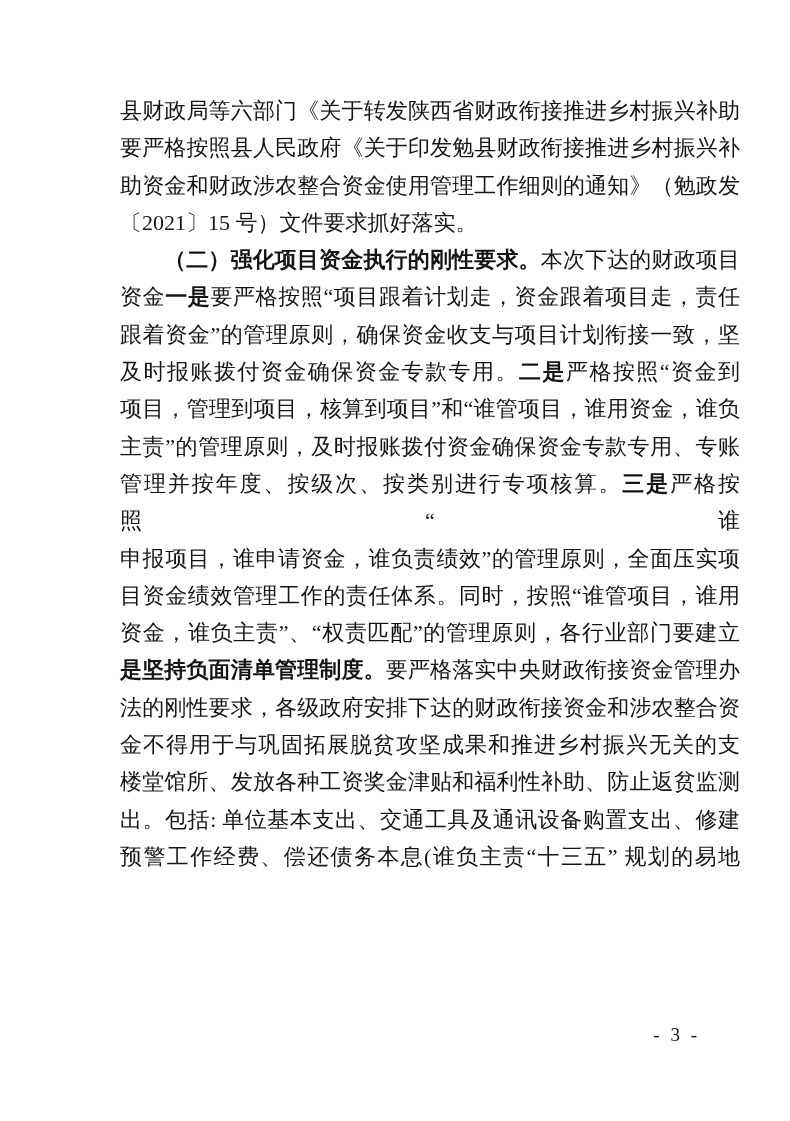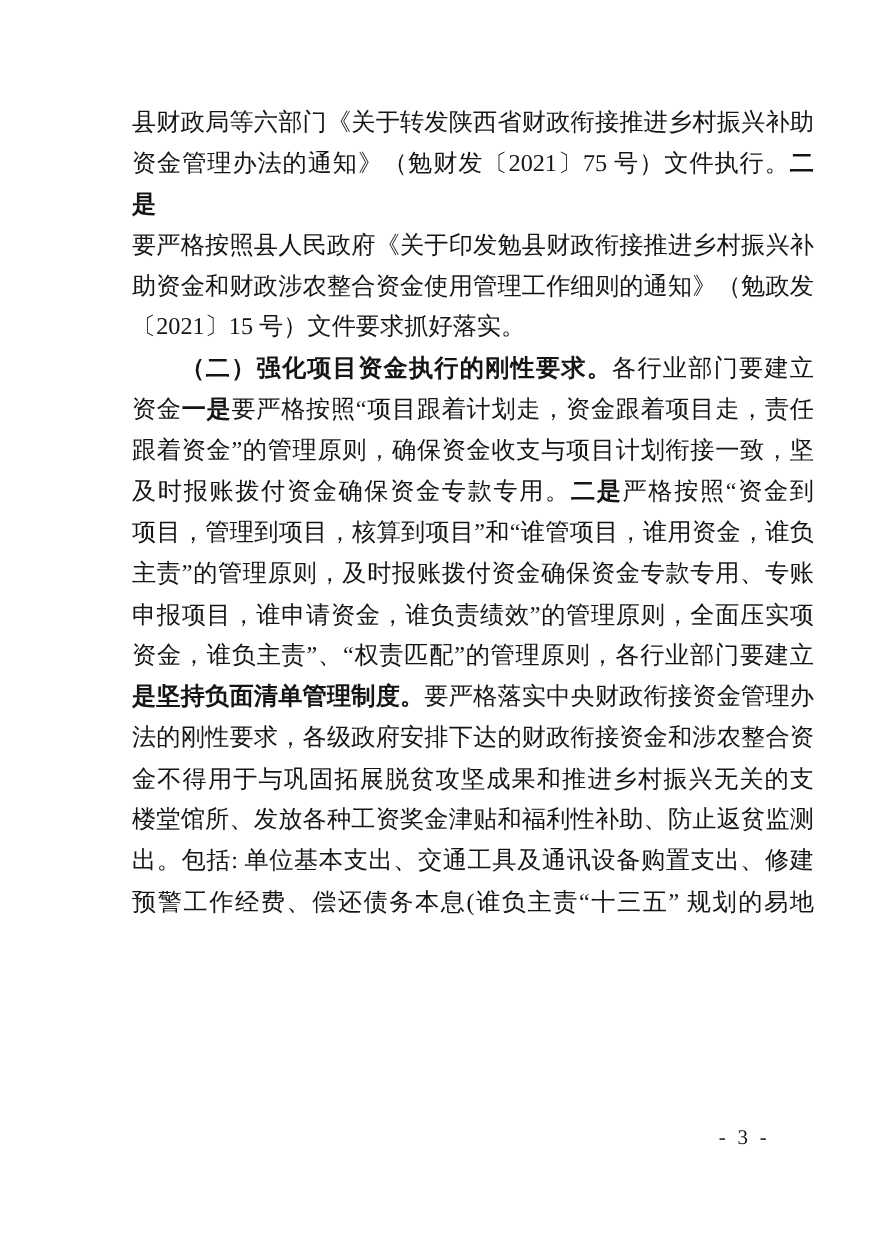--- a/index.html
+++ b/index.html
@@ -49,31 +49,32 @@
     letter-spacing: 3px;
     color: #151515;
   }
 </style>
 </head>
 <body>
 
 <div class="page">
   <div class="doc">
       <div class="line"><span>县财政局等六部门《关于转发陕西省财政衔接推进乡村振兴补助</span></div>
-      <div class="line"><span>资金管理办法的通知》（勉财发〔2021〕75 号）文件执行。</span><span class="seg-bold">二是</span></div>
       <div class="line"><span>要严格按照县人民政府《关于印发勉县财政衔接推进乡村振兴补</span></div>
       <div class="line"><span>助资金和财政涉农整合资金使用管理工作细则的通知》（勉政发</span></div>
       <div class="line short"><span>〔2021〕15 号）文件要求抓好落实。</span></div>
-      <div class="line indent"><span class="seg-bold">（二）强化项目资金执行的刚性要求。</span><span>各行业部门要建立</span></div>
+      <div class="line indent"><span class="seg-bold">（二）强化项目资金执行的刚性要求。</span><span>本次下达的财政项目</span></div>
       <div class="line"><span>资金</span><span class="seg-bold">一是</span><span>要严格按照“项目跟着计划走，资金跟着项目走，责任</span></div>
       <div class="line"><span>跟着资金”的管理原则，确保资金收支与项目计划衔接一致，坚</span></div>
       <div class="line"><span>及时报账拨付资金确保资金专款专用。</span><span class="seg-bold">二是</span><span>严格按照“资金到</span></div>
       <div class="line"><span>项目，管理到项目，核算到项目”和“谁管项目，谁用资金，谁负</span></div>
       <div class="line"><span>主责”的管理原则，及时报账拨付资金确保资金专款专用、专账</span></div>
+      <div class="line"><span>管理并按年度、按级次、按类别进行专项核算。</span><span class="seg-bold">三是</span><span>严格按照“谁</span></div>
       <div class="line"><span>申报项目，谁申请资金，谁负责绩效”的管理原则，全面压实项</span></div>
+      <div class="line"><span>目资金绩效管理工作的责任体系。同时，按照“谁管项目，谁用</span></div>
       <div class="line"><span>资金，谁负主责”、“权责匹配”的管理原则，各行业部门要建立</span></div>
       <div class="line"><span class="seg-bold">是坚持负面清单管理制度。</span><span>要严格落实中央财政衔接资金管理办</span></div>
       <div class="line"><span>法的刚性要求，各级政府安排下达的财政衔接资金和涉农整合资</span></div>
       <div class="line"><span>金不得用于与巩固拓展脱贫攻坚成果和推进乡村振兴无关的支</span></div>
       <div class="line"><span>楼堂馆所、发放各种工资奖金津贴和福利性补助、防止返贫监测</span></div>
       <div class="line"><span>出。包括: 单位基本支出、交通工具及通讯设备购置支出、修建</span></div>
       <div class="line"><span>预警工作经费、偿还债务本息(谁负主责“十三五” 规划的易地</span></div>
     </div>
   <div class="page-num">- 3 -</div>
 </div>

